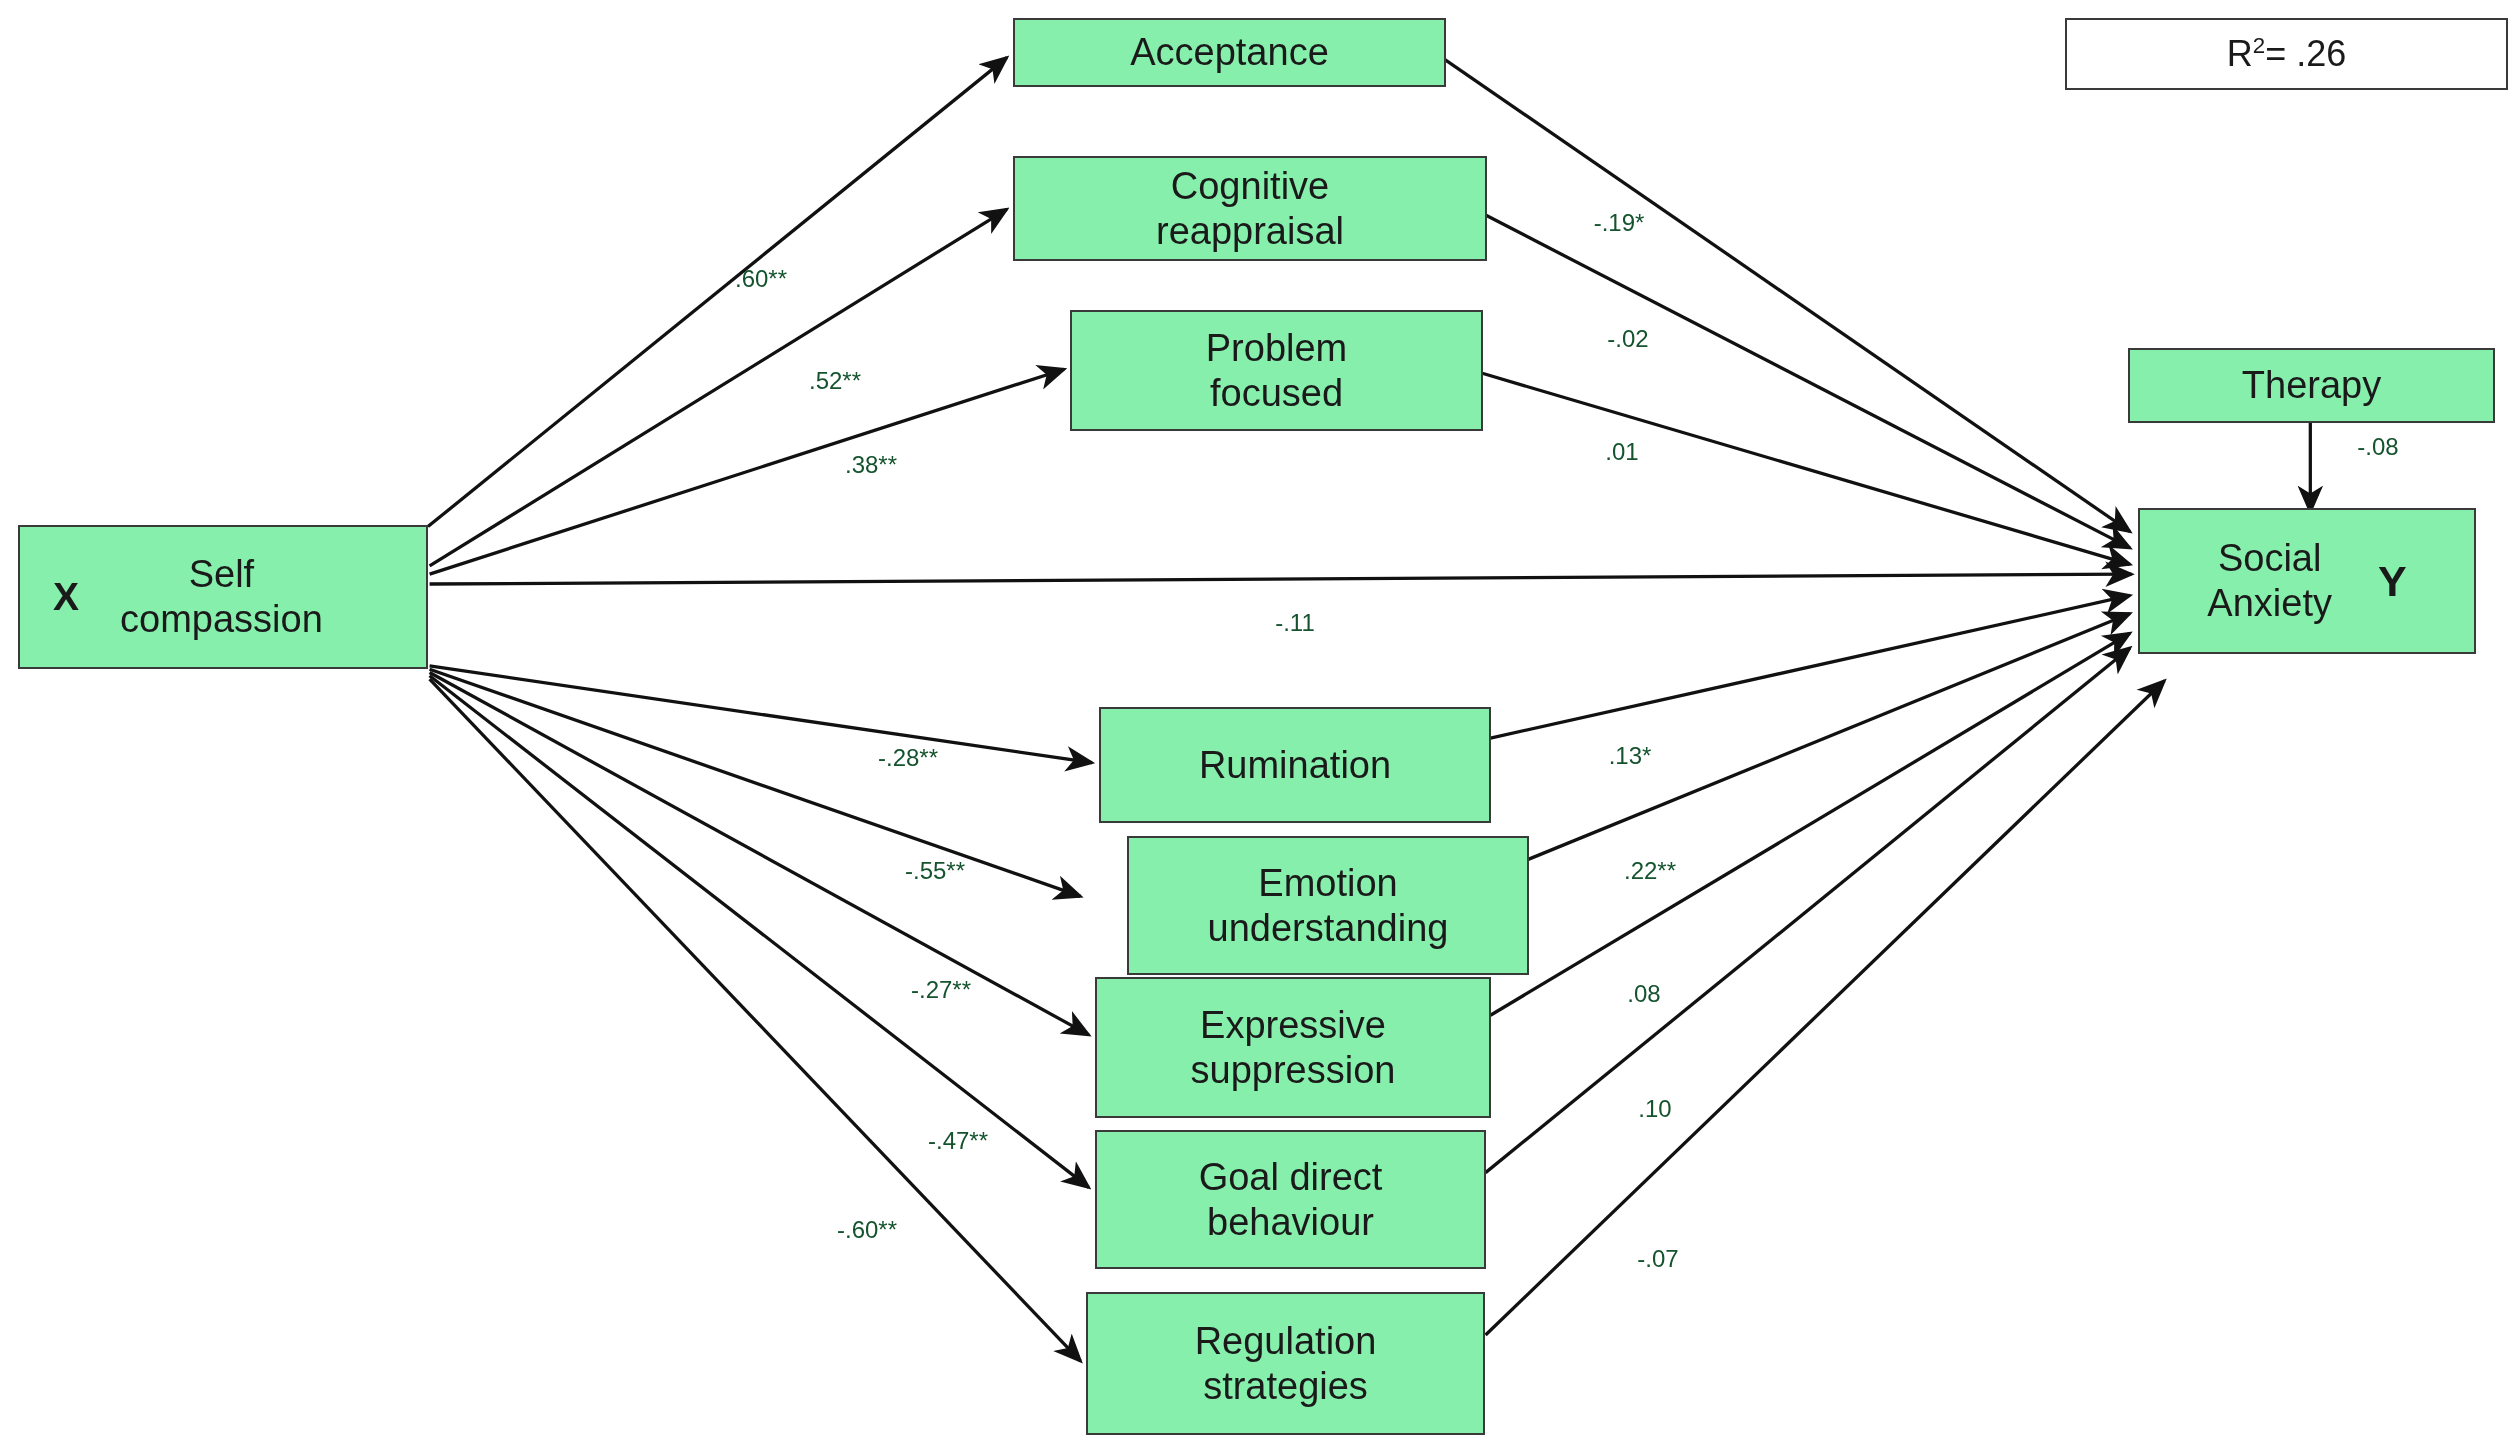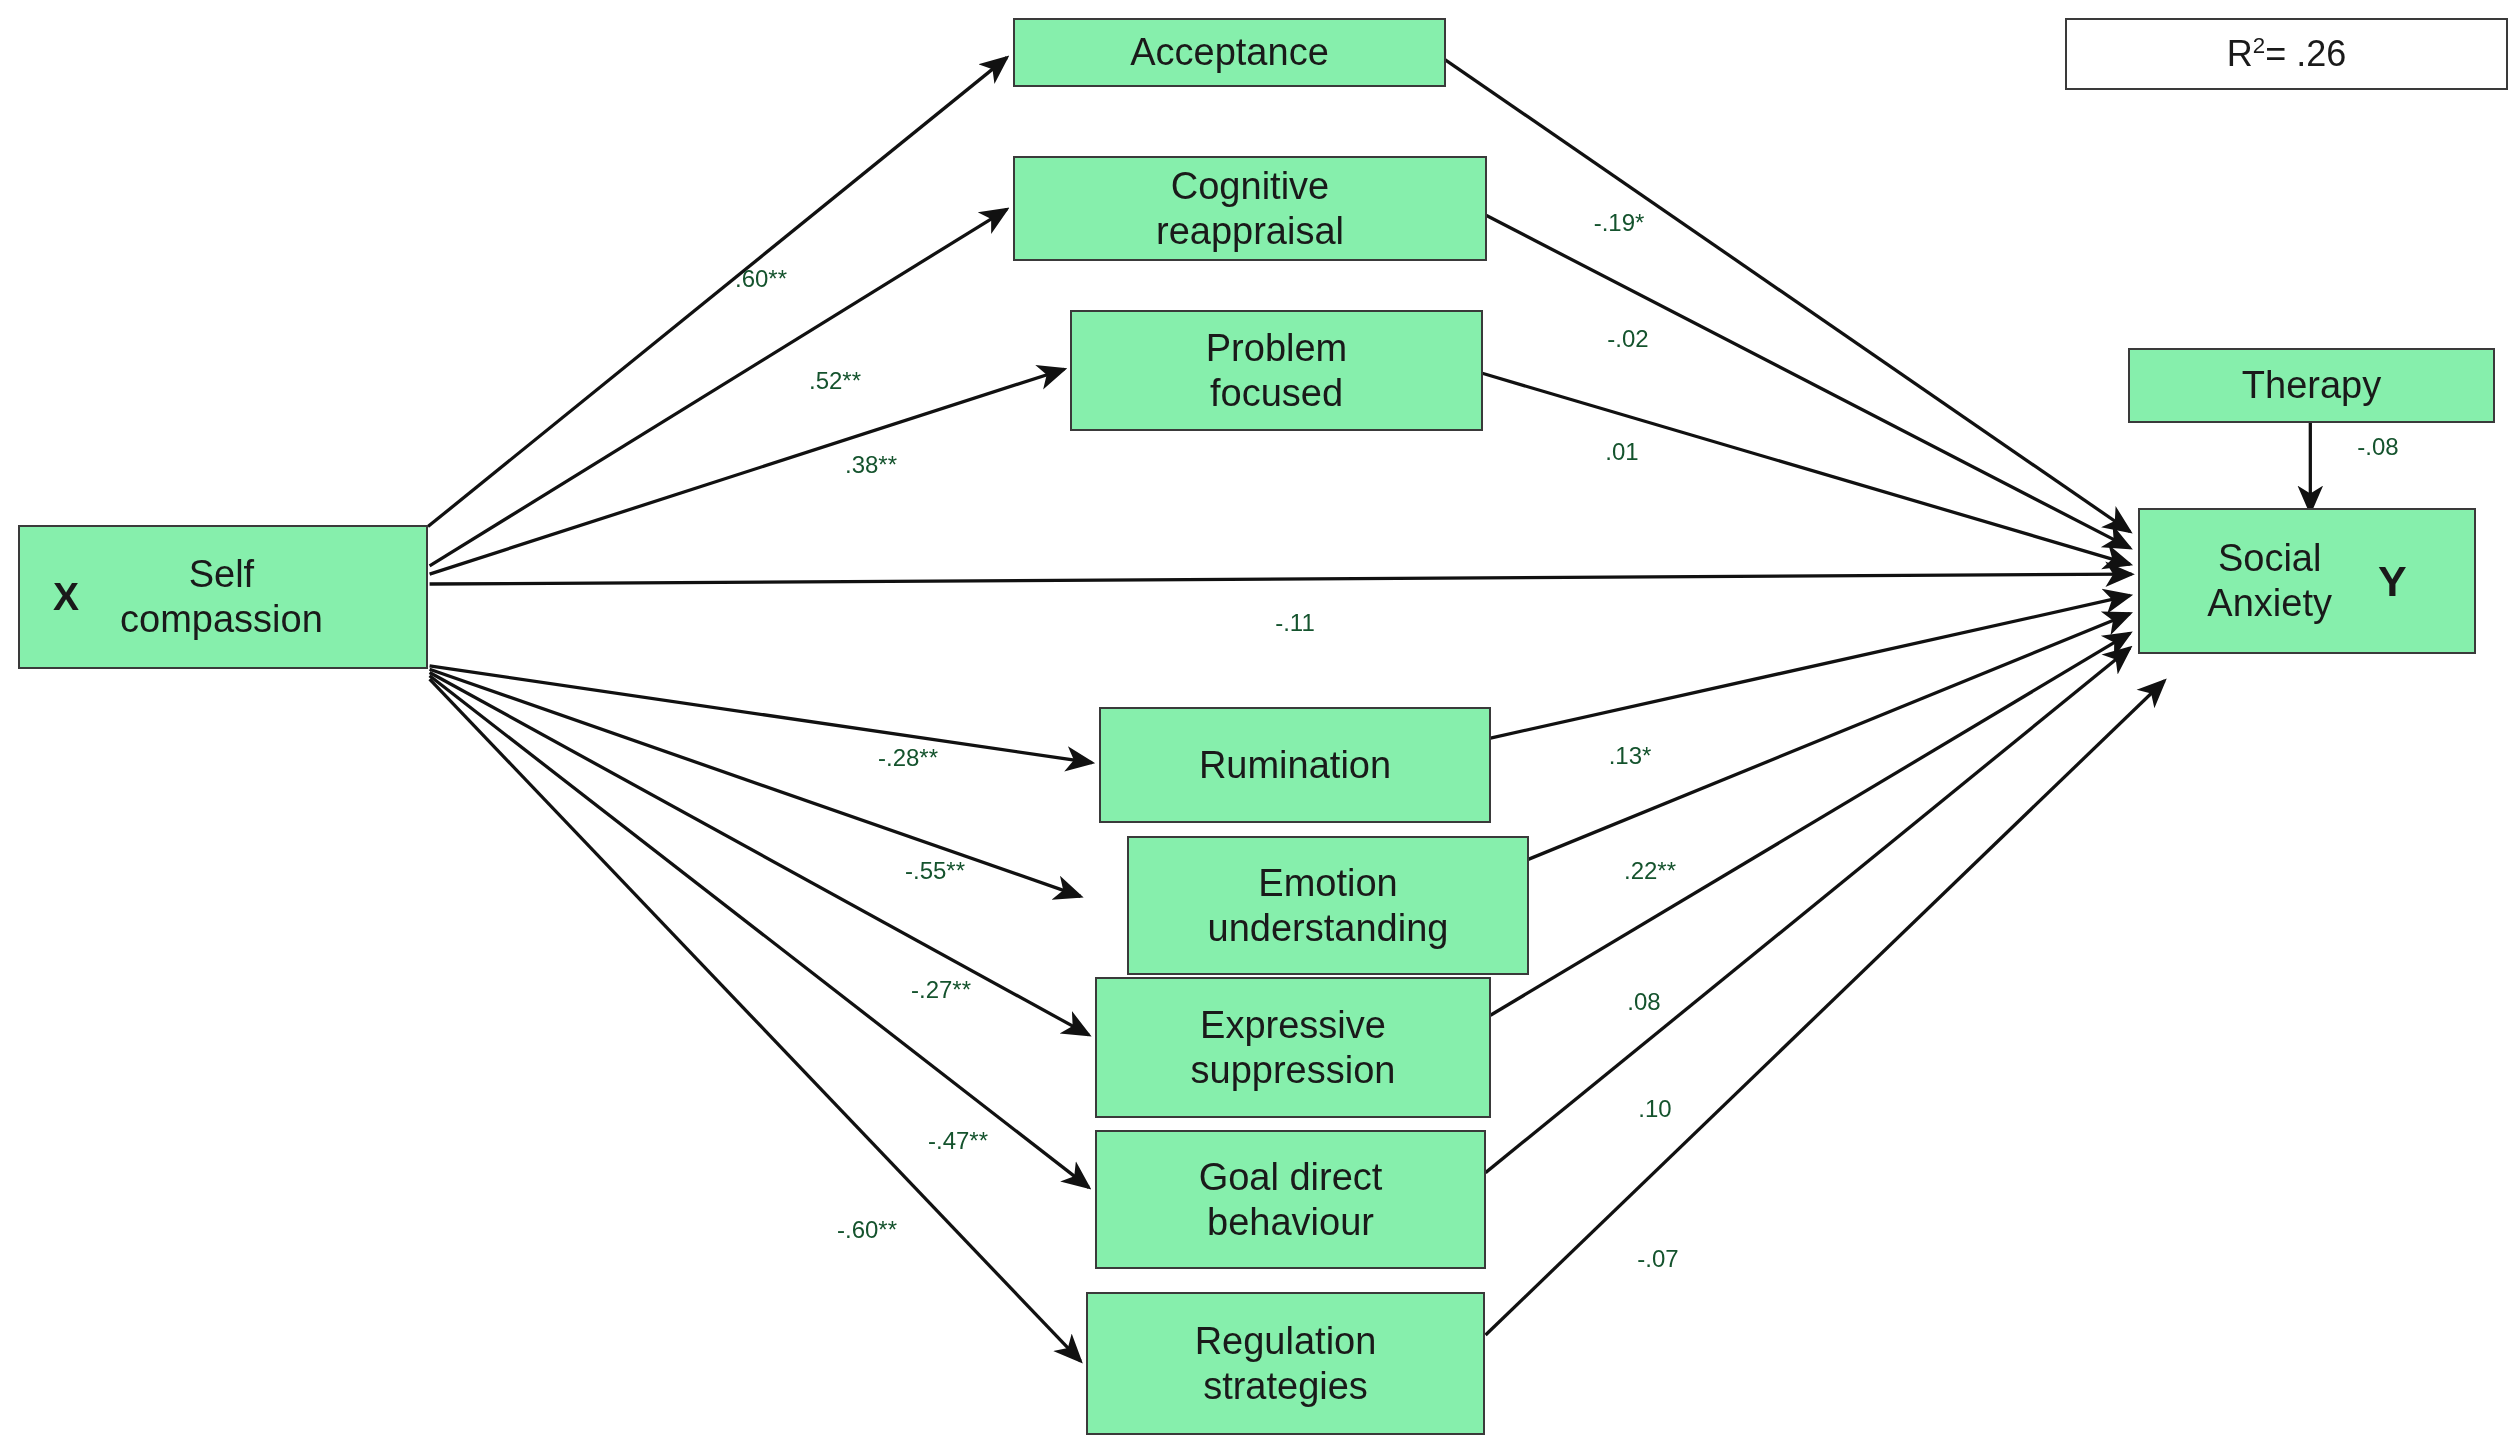--- a/index.html
+++ b/index.html
@@ -206,20 +206,20 @@
   <div class="edge-label" style="left:1295px; top:623px;">-.11</div>
 
   <div class="edge-label" style="left:908px; top:758px;">-.28**</div>
   <div class="edge-label" style="left:935px; top:871px;">-.55**</div>
   <div class="edge-label" style="left:941px; top:990px;">-.27**</div>
   <div class="edge-label" style="left:958px; top:1141px;">-.47**</div>
   <div class="edge-label" style="left:867px; top:1230px;">-.60**</div>
 
   <div class="edge-label" style="left:1630px; top:756px;">.13*</div>
   <div class="edge-label" style="left:1650px; top:871px;">.22**</div>
-  <div class="edge-label" style="left:1644px; top:994px;margin-top:8px;">.08</div>
+  <div class="edge-label" style="left:1644px; top:994px;">.08</div>
   <div class="edge-label" style="left:1655px; top:1109px;">.10</div>
   <div class="edge-label" style="left:1658px; top:1259px;">-.07</div>
 
   <div class="edge-label" style="left:2378px; top:447px;">-.08</div>
 
 </div>
 
 
 </body></html>

